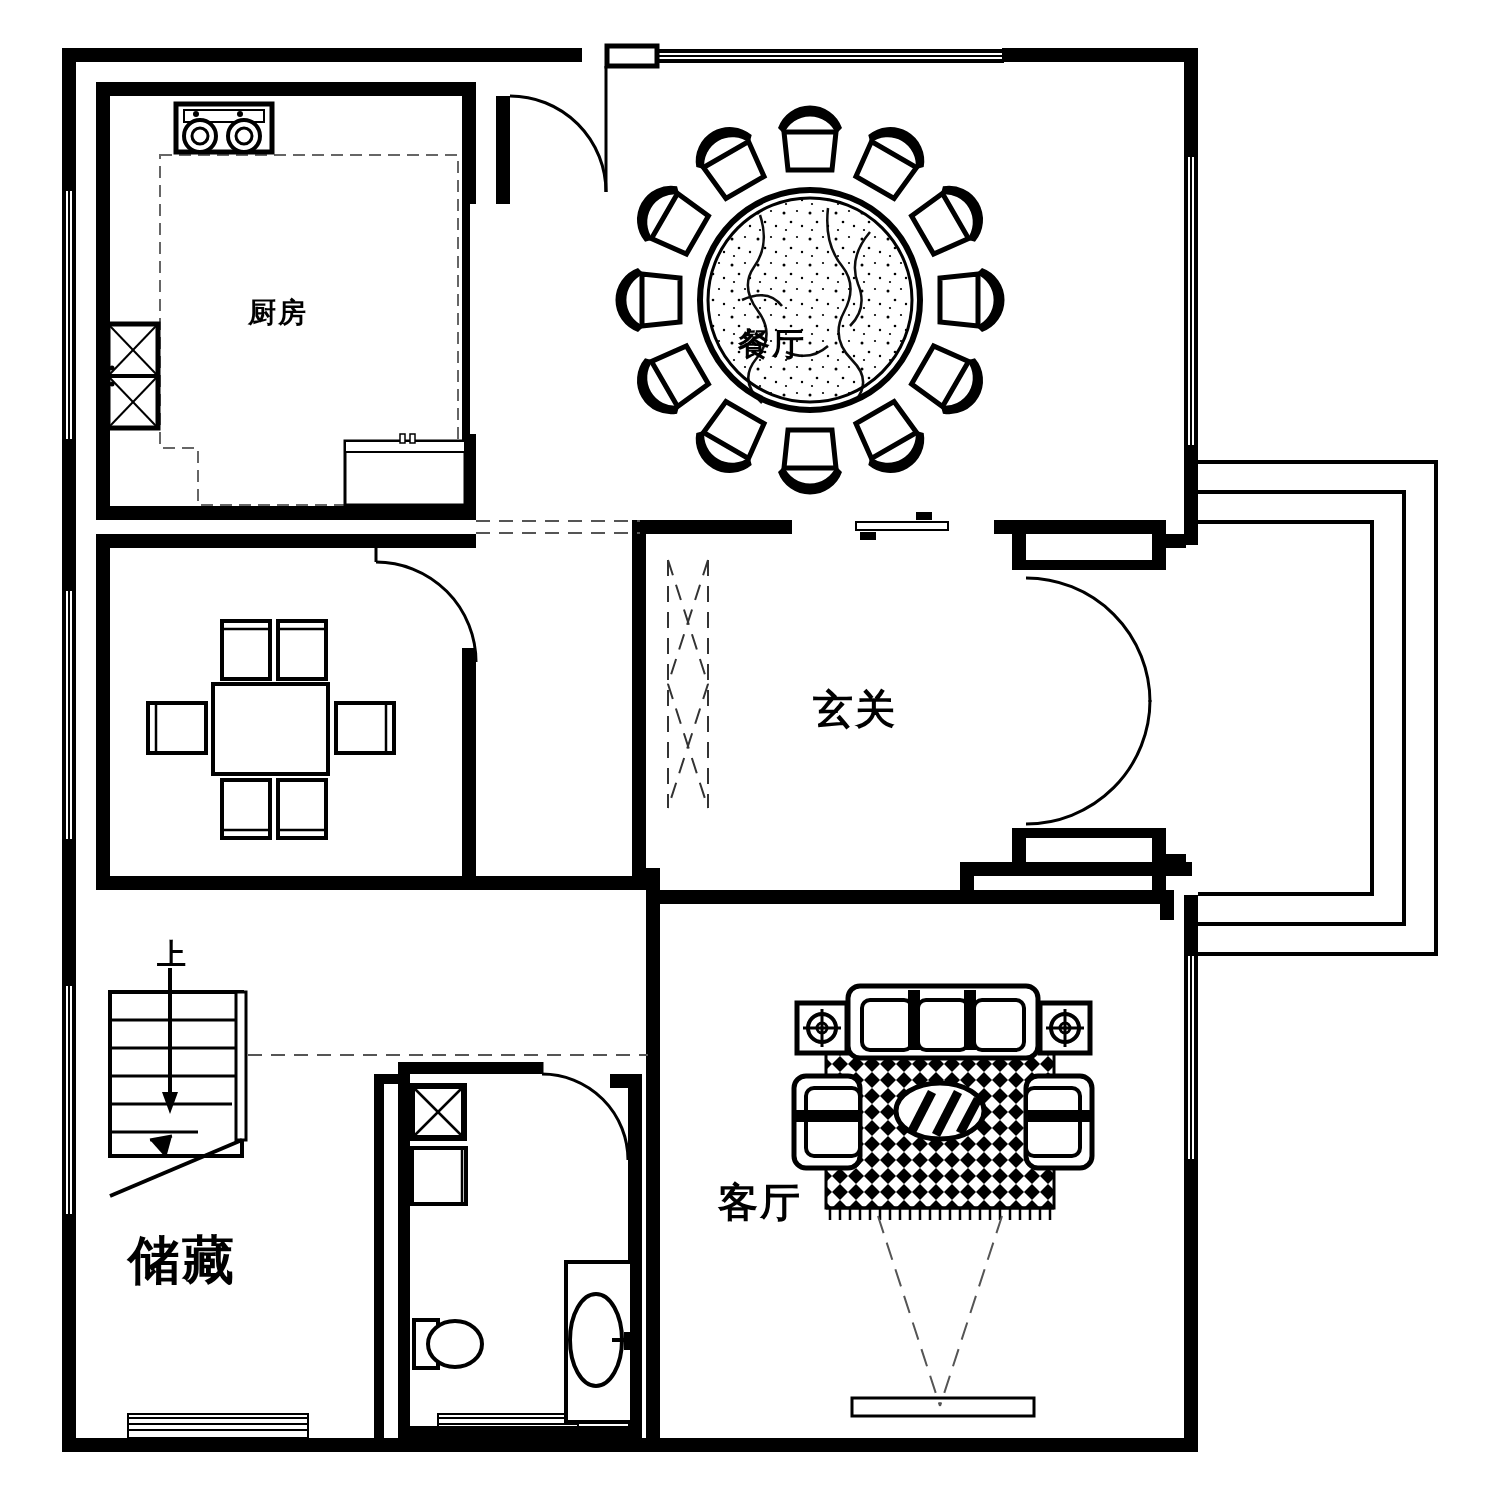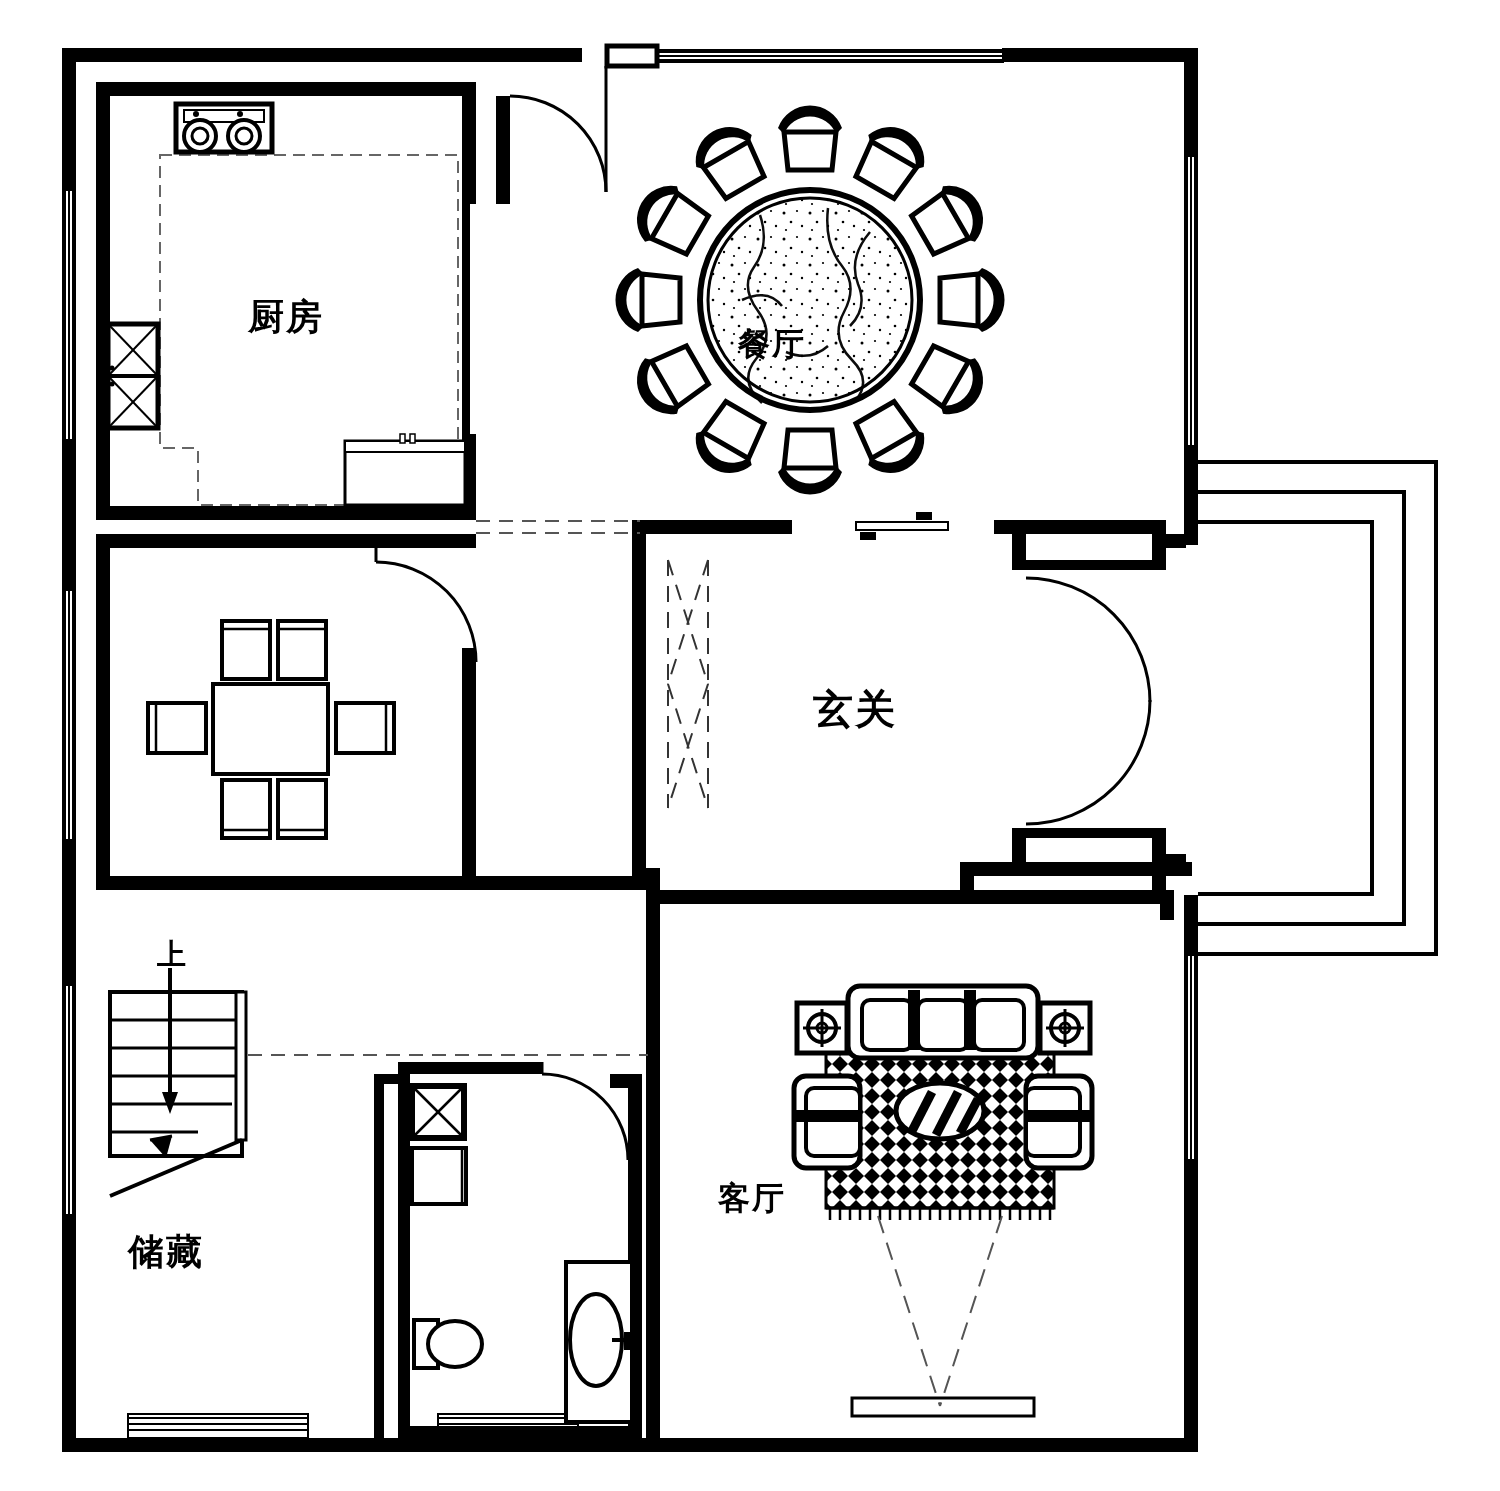--- a/index.html
+++ b/index.html
@@ -26,25 +26,25 @@
   .room-label {
     position: absolute;
     font-family: "DejaVu Sans", "Liberation Sans", sans-serif;
     font-weight: 700;
     color: #000000;
     white-space: nowrap;
     letter-spacing: 2px;
     line-height: 1;
     user-select: none;
   }
-  .lbl-kitchen { font-size: 36px; left: 248px; top: 299px; }
+  .lbl-kitchen { font-size: 28px; left: 248px; top: 299px; }
   .lbl-dining  { font-size: 32px; left: 738px; top: 328px; }
   .lbl-foyer   { font-size: 40px; left: 766px; top: 689px; margin-left: 47px; }
-  .lbl-living  { font-size: 32px; left: 718px; top: 1182px; }
-  .lbl-storage { font-size: 36px; left: 128px; top: 1234px; text-align: right; }
+  .lbl-living  { font-size: 40px; left: 718px; top: 1182px; }
+  .lbl-storage { font-size: 52px; left: 128px; top: 1234px; text-align: right; }
   .lbl-up      { font-size: 29px; left: 157px; top: 940px; letter-spacing: 0; }
 </style>
 </head>
 <body>
 
 <div id="plan-root">
 
 <svg id="plan-svg" viewBox="0 0 1500 1491" xmlns="http://www.w3.org/2000/svg">
 
   <defs>

